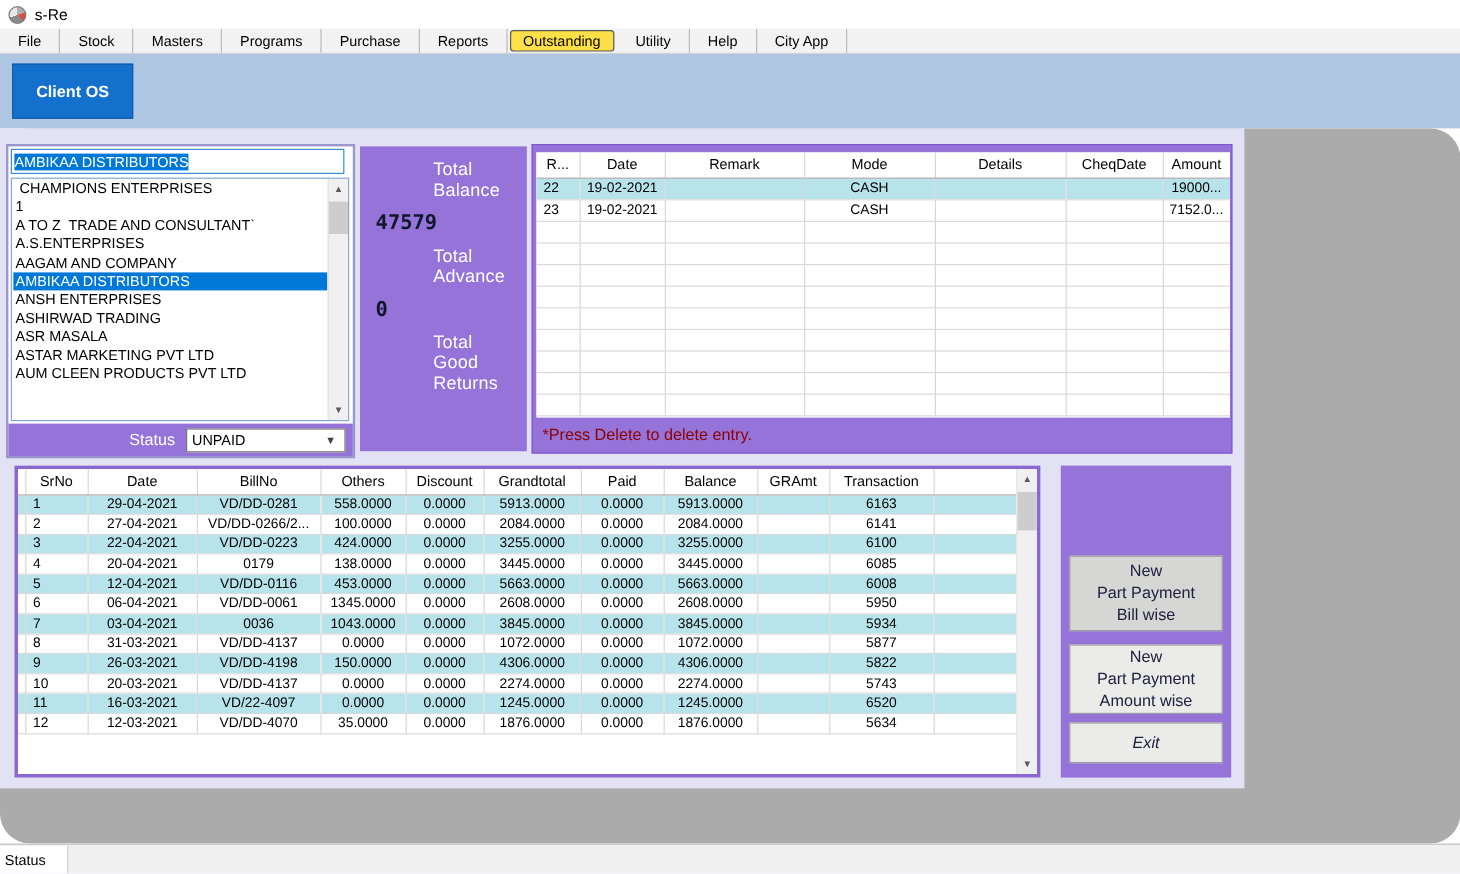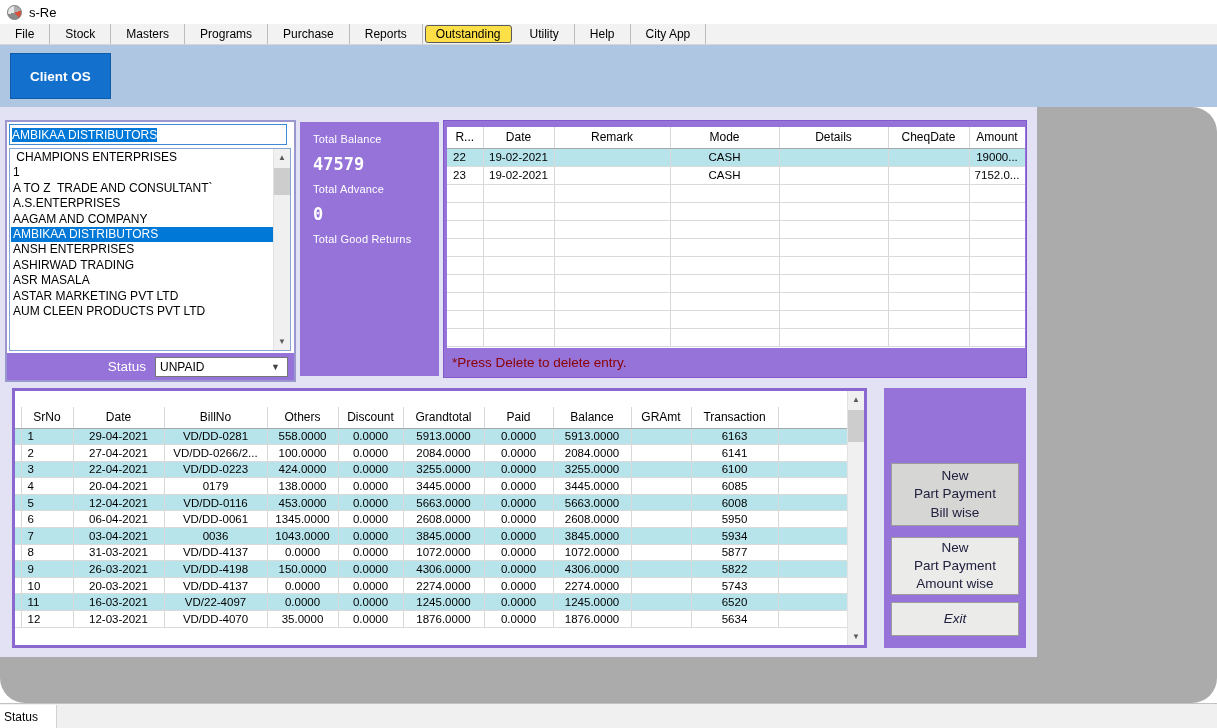--- a/index.html
+++ b/index.html
@@ -55,42 +55,42 @@
   .left-status-strip { position:absolute; left:0; right:0; bottom:0; height:27px; background:#9673d9;
     display:flex; align-items:center; justify-content:flex-end; gap:9px; padding-right:6px; }
   .left-status-strip .lbl { color:#fff; font-size:13.5px; }
   .status-select { width:133px; height:20px; background:#fff; border:1px solid #767676; font-size:12px;
     display:flex; align-items:center; padding-left:4px; }
   .status-select .chev { margin-left:auto; padding-right:7px; color:#404040; font-size:9px; }
 
   
   .totals-panel { position:absolute; left:300px; top:15px; width:139px; height:254px; background:#9673d9;
     padding:11px 13px; color:#fff; }
-  .totals-label { font-size:11px; margin-bottom:9px; letter-spacing:0.2px; }
-  .totals-value { font-family:"DejaVu Sans Mono", monospace; font-weight:bold; font-size:17px; color:#ffffff; margin-bottom:9px; }
+  .totals-label { font-size:15px; margin-bottom:9px; letter-spacing:0.2px;margin-left:48px; }
+  .totals-value { font-family:"DejaVu Sans Mono", monospace; font-weight:bold; font-size:17px; color:#0f172a; margin-bottom:9px; }
 
   
   table.grid { border-collapse:collapse; table-layout:fixed; background:#fff; }
   table.grid th { font-weight:normal; font-size:12px; height:21px; background:#fff;
     border-right:1px solid #d8d8d8; border-bottom:1px solid #a8a8a8; text-align:center; white-space:nowrap; overflow:hidden; }
   table.grid td { font-size:11.5px; border-right:1px solid #d8d8d8; border-bottom:1px solid #dadada;
     text-align:center; white-space:nowrap; overflow:hidden; padding:0 2px; }
   table.grid tr.alt td, table.grid tr.selected td { background:#b7e3eb; }
   table.grid td.lead, table.grid td.filler, table.grid th.lead, table.grid th.filler { background:#fff; }
   table.grid .c0 { text-align:left; padding-left:6px; }
 
   
   .payments-panel { position:absolute; left:443px; top:13px; width:584px; height:258px; background:#9673d9; border:1px solid #8259cc; }
   .payments-grid-wrap { position:absolute; left:3px; top:6px; width:578px; height:221px; background:#fff; overflow:hidden; }
   #payments-table td { height:18px; }
   .payments-note { position:absolute; left:8px; bottom:7px; color:#8b0000; font-size:13.5px; }
 
   
   .bills-panel { position:absolute; left:12px; top:281px; width:855px; height:260px; border:3px solid #8a68d0; background:#fff; }
-  .bills-grid-wrap { position:absolute; left:0; top:16px; width:832px; height:310px; overflow:hidden; }
+  .bills-grid-wrap { position:absolute; left:0; top:0; width:832px; height:310px; overflow:hidden; }
   #bills-table td { height:16.6px; }
   .bills-scroll { position:absolute; right:0; top:0; width:17px; height:254px; }
 
   
   .actions-panel { position:absolute; left:884px; top:281px; width:142px; height:260px; background:#9673d9; }
   .action-btn { position:absolute; left:7px; width:128px; border:1px solid #9c9c9c; background:#ebebe9;
     color:#20203f; font-size:13.5px; display:flex; align-items:center; justify-content:center;
     text-align:center; white-space:pre-line; line-height:1.35; }
   .action-btn.b1 { top:75px; height:63px; background:#d6d6d4; }
   .action-btn.b2 { top:149px; height:58px; }

